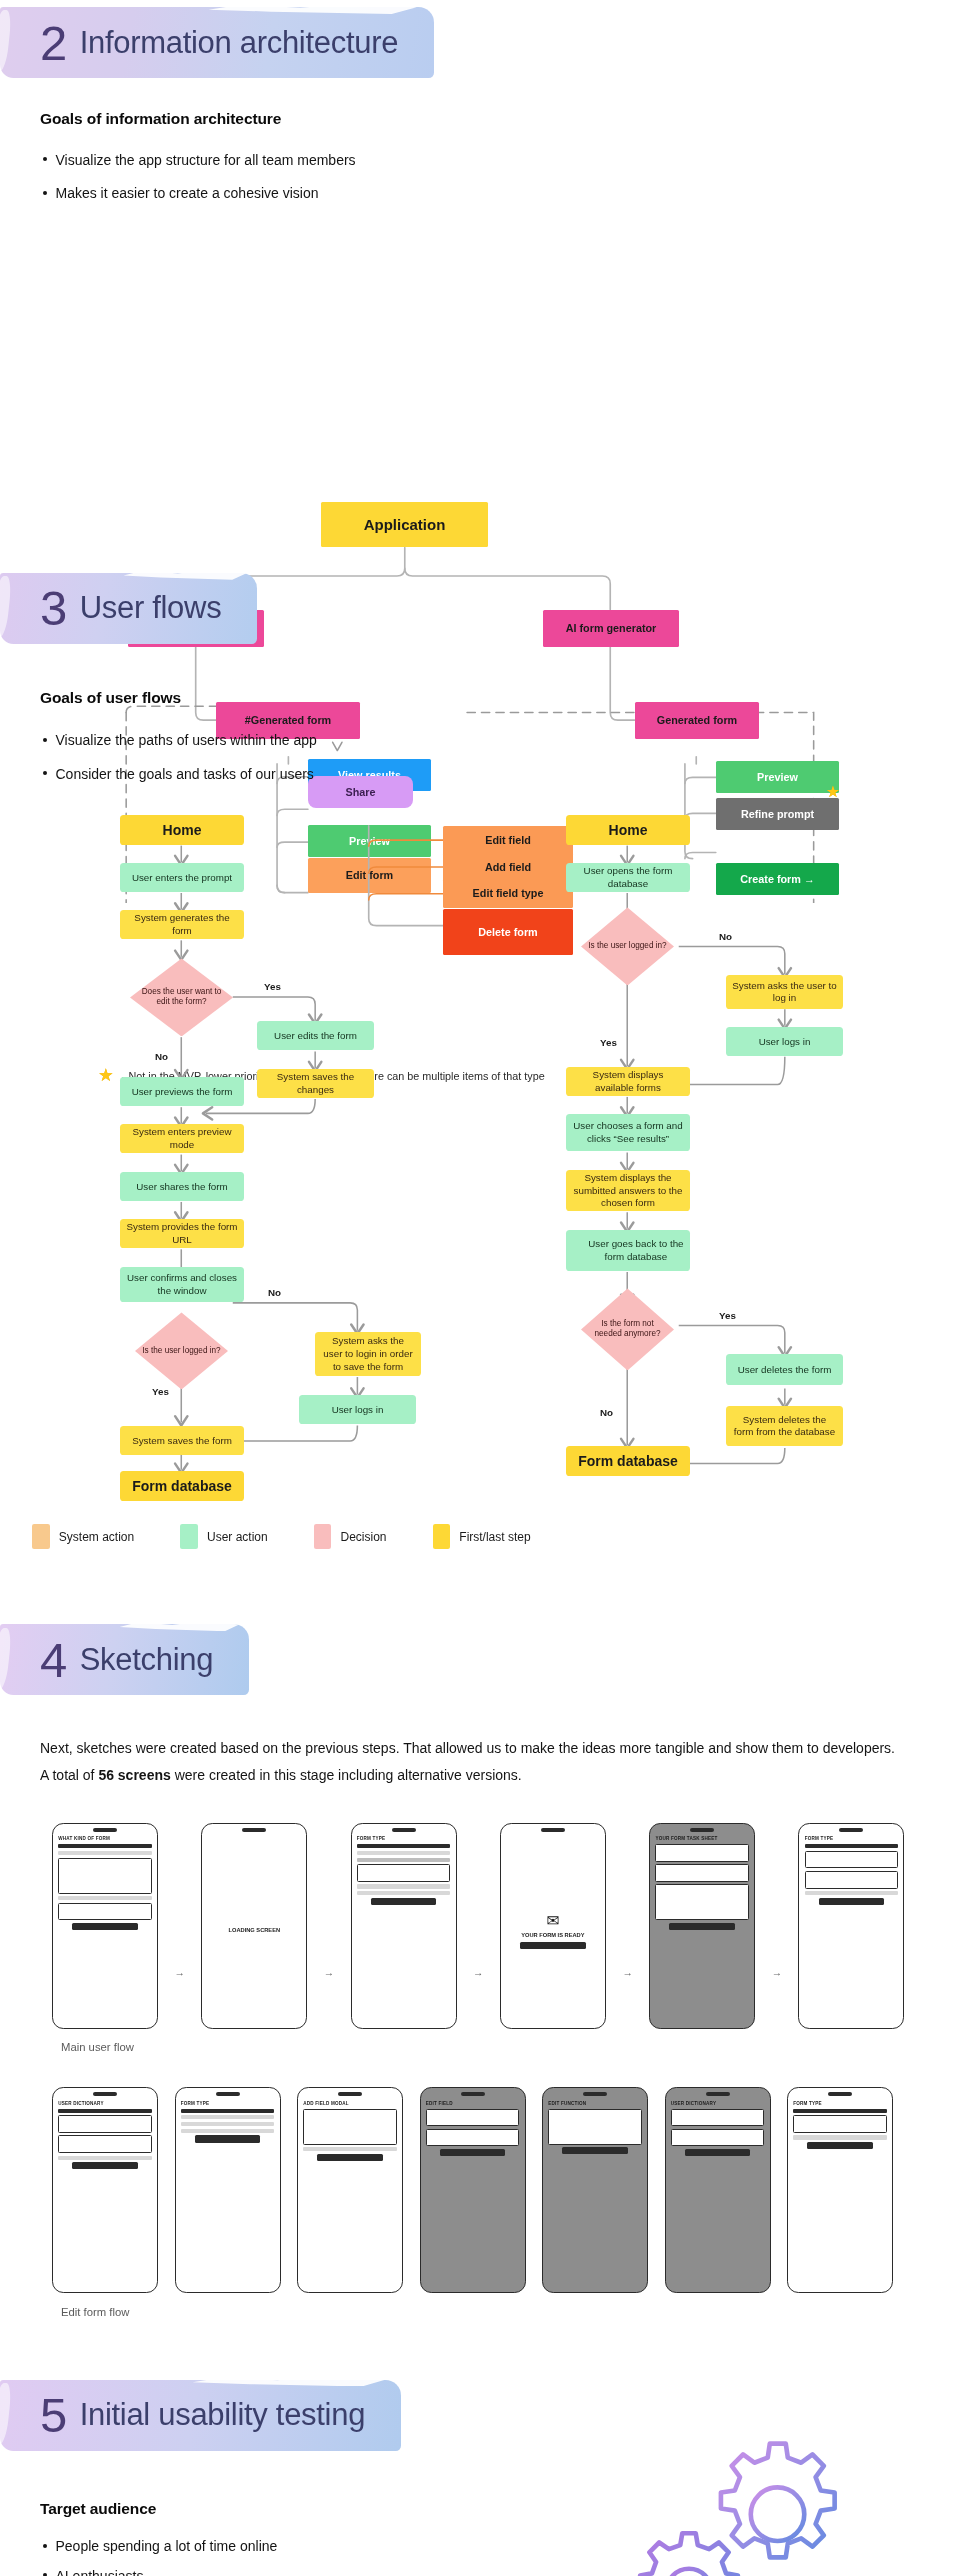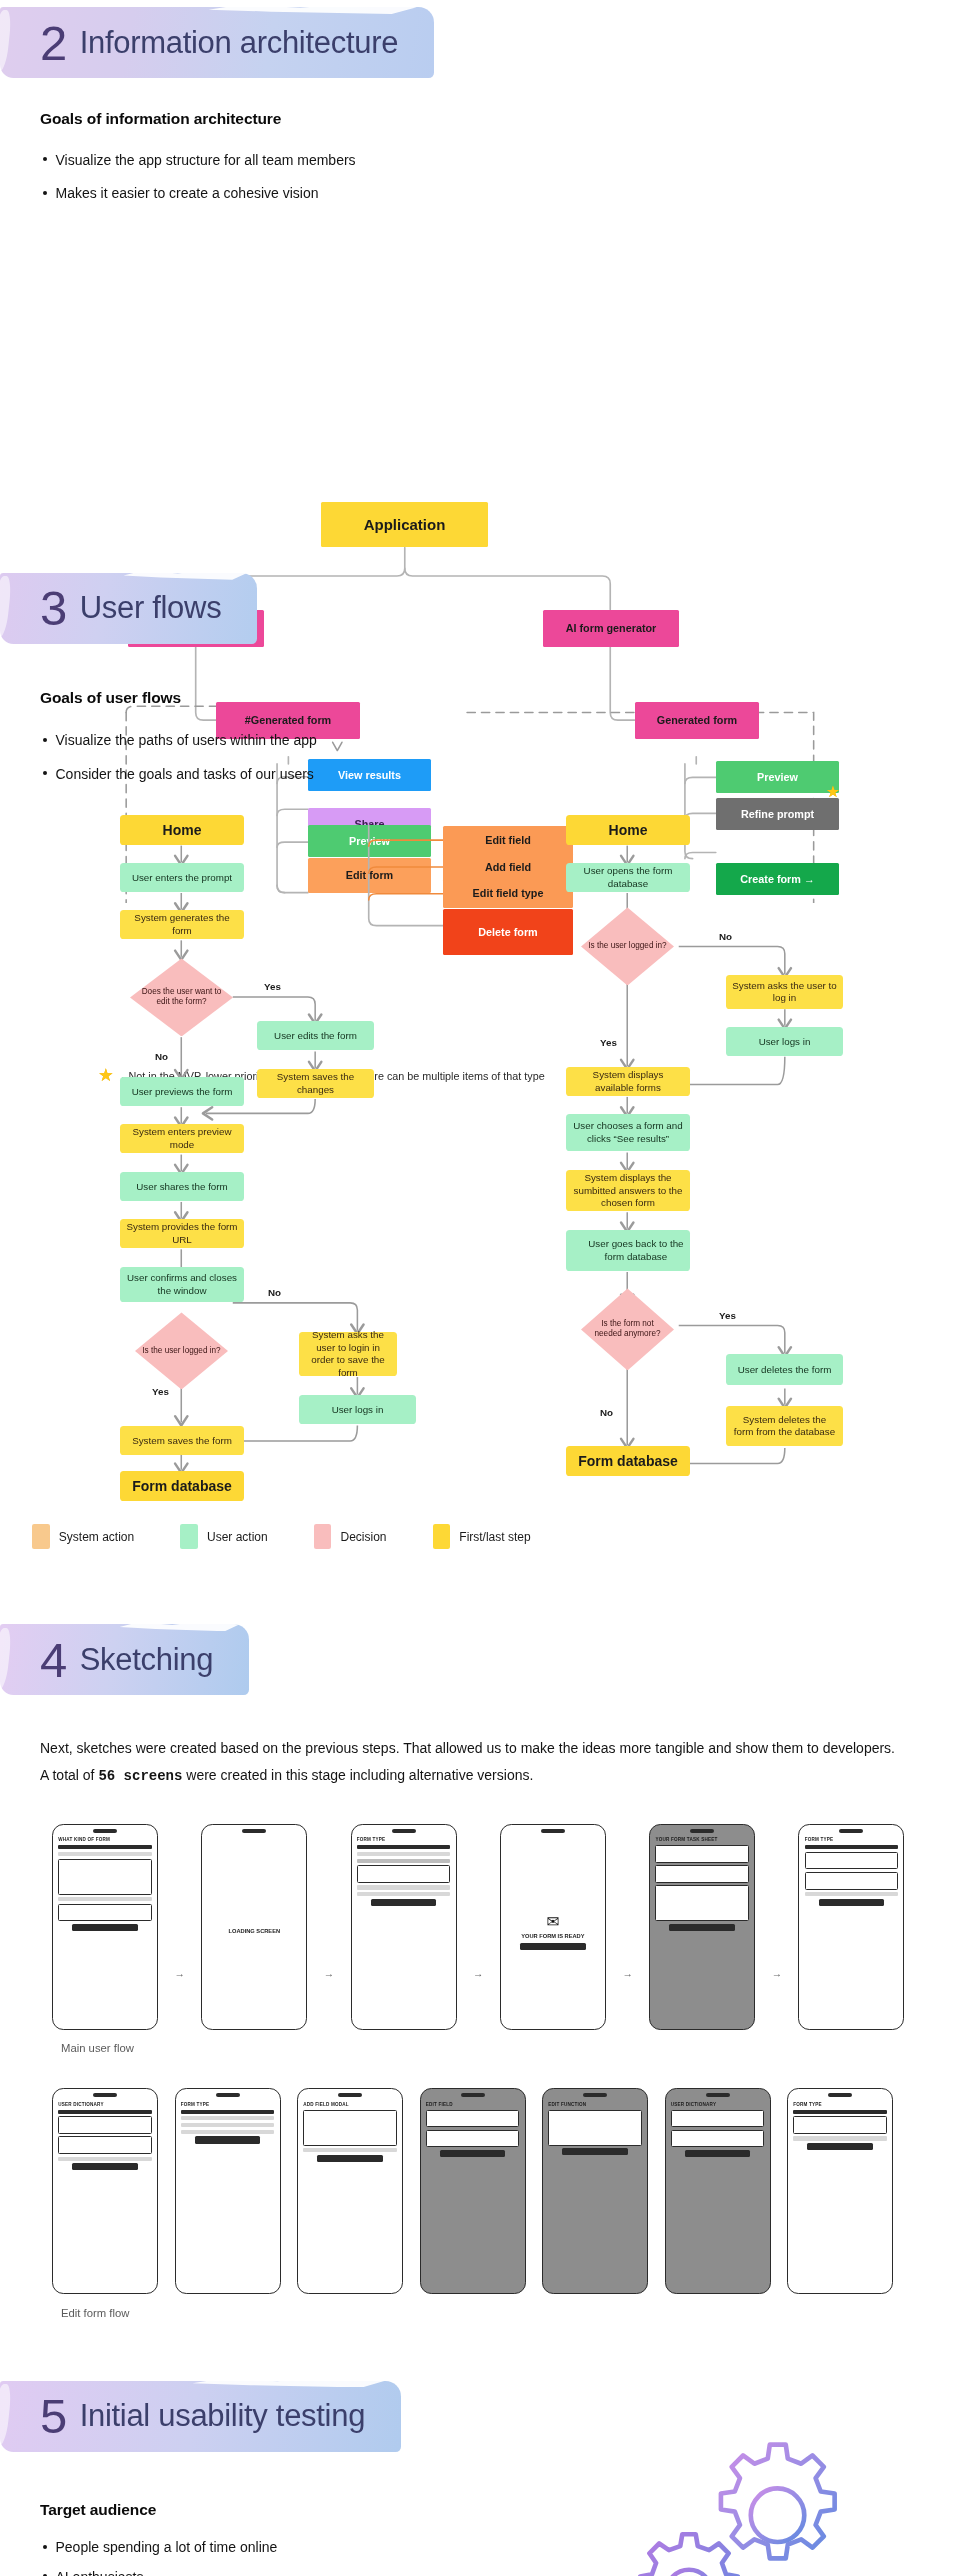--- a/index.html
+++ b/index.html
@@ -53,21 +53,21 @@
   ul.bul { list-style: none; }
   ul.bul li {
     position: relative; padding-left: 15.5px; margin-bottom: 13.4px;
     font-size: 14px; line-height: 1.45; color: #141414;
   }
   ul.bul li::before {
     content: ""; position: absolute; left: 3.1px; top: 7.7px;
     width: 4.1px; height: 4.1px; border-radius: 50%; background: #141414;
   }
   p.body { font-size: 14px; line-height: 1.55; color: #141414; }
-  p.body b { font-weight: 700; font-family: Liberation Mono, monospace; }
+  p.body b { font-weight: 700; }
 
   
   .ia-canvas { position: relative; width: 963px; height: 685px; }
   .ia-canvas svg.lines { position: absolute; left: 0; top: 0; width: 963px; height: 685px; }
   .node {
     position: absolute; display: flex; align-items: center; justify-content: center;
     border-radius: 1.5px; font-weight: 700; text-align: center;
     font-size: 10.8px; color: #1b1b1b; padding: 0 5.2px; line-height: 1.15;
   }
   .n-root { background: #FDD835; font-size: 15px; }
@@ -205,21 +205,21 @@
 
     <div class="node n-yellow" style="left:128px; top:392px; width:136px; height:37px;">Form database</div>
 
     <div class="node n-yellow" style="left:543px; top:392px; width:136px; height:37px;">AI form generator</div>
 
     <div class="node n-yellow" style="left:216px; top:484px; width:144px; height:37px;">#Generated form</div>
 
     <div class="node n-yellow" style="left:635px; top:484px; width:124px; height:37px;">Generated form</div>
 
     <div class="node n-blue" style="left:308px; top:541px; width:123px; height:32px;">View results</div>
-    <div class="node n-violet" style="left:308px; top:590px; width:123px; height:32px;">Share</div>
+    <div class="node n-violet" style="left:308px; top:558px; width:105px; height:32px;border-radius:8px;">Share</div>
     <div class="node n-green" style="left:308px; top:607px; width:123px; height:32px;">Preview</div>
     <div class="node n-orange" style="left:308px; top:640px; width:123px; height:35px;">Edit form</div>
 
     <div class="node n-green2" style="left:716px; top:543px; width:123px; height:32px;">Preview</div>
     <div class="node n-grey" style="left:716px; top:580px; width:123px; height:32px;">Refine prompt</div>
     <div class="node n-greendark" style="left:716px; top:618px; width:123px; height:32px;">Create form →</div>
     <span class="star" style="left:826px; top:565px;">★</span>
   </div>
 
   <div class="ia-canvas" style="height:0; margin-top:-376px;">
@@ -324,21 +324,21 @@
     <div class="fnode f-user" style="left:120px; top:273px; width:124px; height:29px;">User previews the form</div>
     <div class="fnode f-sys" style="left:120px; top:320px; width:124px; height:29px;">System enters preview mode</div>
     <div class="fnode f-user" style="left:120px; top:368px; width:124px; height:29px;">User shares the form</div>
     <div class="fnode f-sys" style="left:120px; top:415px; width:124px; height:29px;">System provides the form URL</div>
     <div class="fnode f-user" style="left:120px; top:463px; width:124px; height:35px;">User confirms and closes the window</div>
 
     <div class="fnode f-dec" style="left:135px; top:475px; width:93px; height:77px; font-size:8.2px; margin-top:33px;">Is the user logged in?</div>
     <span class="flabel" style="left:268px; top:483px;">No</span>
     <span class="flabel" style="left:152px; top:582px;">Yes</span>
 
-    <div class="fnode f-sys" style="left:299px; top:528px; width:98px; height:44px;">System asks the user to login in order to save the form</div>
+    <div class="fnode f-sys" style="left:315px; top:528px; width:106px; height:44px;">System asks the user to login in order to save the form</div>
     <div class="fnode f-user" style="left:299px; top:591px; width:117px; height:29px;">User logs in</div>
     <div class="fnode f-sys" style="left:120px; top:622px; width:124px; height:29px;">System saves the form</div>
     <div class="fnode f-term" style="left:120px; top:667px; width:124px; height:30px;">Form database</div>
 
     <div class="fnode f-term" style="left:566px; top:10.3px; width:124px; height:30px;">Home</div>
     <div class="fnode f-user" style="left:566px; top:59px; width:124px; height:29px;">User opens the form database</div>
     <div class="fnode f-dec" style="left:581px; top:103px; width:93px; height:78px; font-size:8.2px;">Is the user logged in?</div>
     <span class="flabel" style="left:719px; top:127px;">No</span>
     <span class="flabel" style="left:600px; top:233px;">Yes</span>
 

